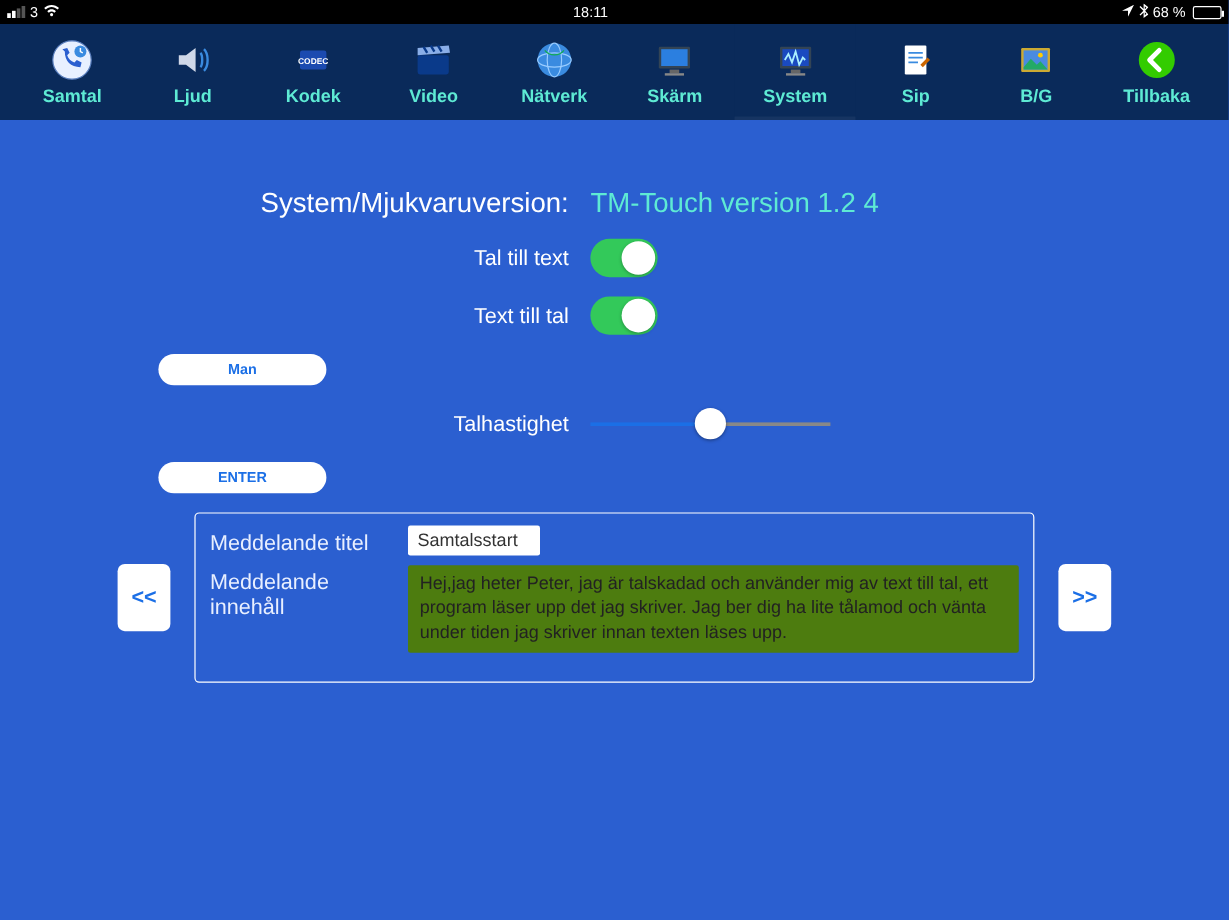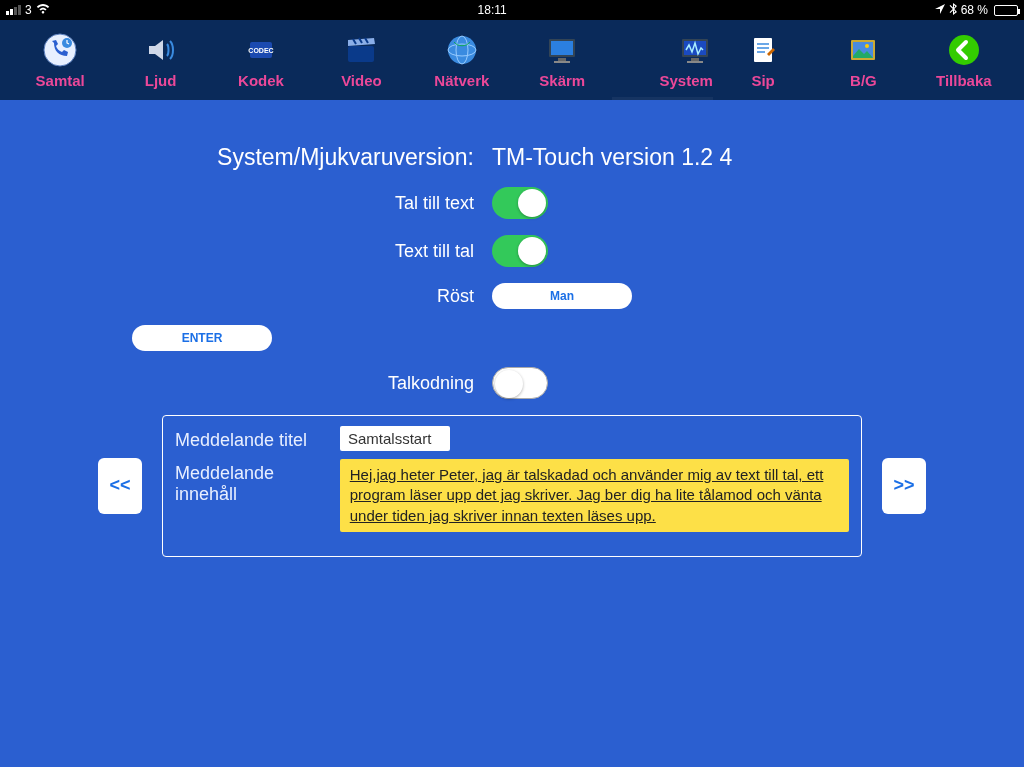--- a/index.html
+++ b/index.html
@@ -48,44 +48,44 @@
       display: flex;
       flex-direction: column;
       align-items: center;
       justify-content: center;
       height: 100%;
       cursor: pointer;
       font-size: 15px;
       font-weight: 600;
       gap: 4px;
     }
-    .nav-item.active { background: #0a2a5a; box-shadow: inset 0 -3px 0 rgba(255,255,255,0.05); align-items: flex-end;}
+    .nav-item.active { background: #0a2a5a; box-shadow: inset 0 -3px 0 rgba(255,255,255,0.05);}
     .nav-icon { width:36px; height:36px; display:flex; align-items:center; justify-content:center; }
-    .nav-label { color:#ec4899; }
+    .nav-label { color:#5eead4; }
     
     .content { padding: 40px 0 0 0; }
     .settings {
       width: 760px;
-      margin: 4px auto;
+      margin: 16px auto;
     }
     .row {
       display: flex;
       align-items: center;
       margin-bottom: 16px;
     }
     .row-label {
       width: 360px;
       text-align: right;
       padding-right: 18px;
       font-size: 18px;
       font-weight: 400;
     }
     .row-label.big { font-size: 23px; }
     .row-value { display:flex; align-items:center; min-width: 300px;}
-    .version-value { font-size: 23px; color:#ffffff; }
+    .version-value { font-size: 23px; color:#5eead4; }
     .toggle {
       width: 56px; height: 32px; border-radius: 16px;
       background: #33c95a; position: relative; cursor: pointer;
     }
     .toggle.off { background: #fff; border:1px solid #aaa; }
     .toggle .knob {
       position:absolute; top:2px; width:28px; height:28px; border-radius:50%;
       background:#fff; box-shadow: 0 1px 3px rgba(0,0,0,0.3);
       right:2px;
     }
@@ -114,22 +114,22 @@
       border:1px solid #fff; border-radius:4px;
       width: 700px; padding: 10px 12px 16px 12px;
     }
     .msg-row { display:flex; align-items:flex-start; margin-bottom:8px; }
     .msg-label { width: 165px; font-size:18px; color:#e8efff; padding-top:4px;}
     .msg-title-input {
       background:#fff; color:#333; padding:4px 8px; font-size:15px;
       border-radius:2px; min-width:110px;
     }
     .msg-content {
-      background:#fde047; color:#222; padding:6px 10px; font-size:15px;
-      border-radius:2px; width:510px; line-height:1.35;text-decoration:underline;
+      background:#4d7c0f; color:#222; padding:6px 10px; font-size:15px;
+      border-radius:2px; width:510px; line-height:1.35;
     }
     .nav-arrow {
       width:44px; height:56px; background:#fff; color:#1b6fe6;
       border-radius:6px; display:flex; align-items:center; justify-content:center;
       font-weight:700; font-size:18px; cursor:pointer;
     }
   </style>
 </head>
 <body>
 
@@ -291,41 +291,42 @@
     <div class="row">
       <div class="row-label">Text till tal</div>
       <div class="row-value">
         <div class="toggle">
             <div class="knob"></div>
           </div>
       </div>
     </div>
 
     <div class="row">
-      <div class="row-label">Röst</div>
       <div class="row-value">
         <div class="pill-btn">Man</div>
       </div>
     </div>
 
+    <div class="row">
+      <div class="row-label">Talhastighet</div>
+      <div class="row-value">
+        <div class="slider">
+          <div class="slider-track-left"></div>
+          <div class="slider-track-right"></div>
+          <div class="slider-knob"></div>
+        </div>
+      </div>
+    </div>
 
     <div class="row">
       <div class="row-value">
         <div class="pill-btn">ENTER</div>
       </div>
     </div>
 
-    <div class="row">
-      <div class="row-label">Talkodning</div>
-      <div class="row-value">
-        <div class="toggle off">
-            <div class="knob"></div>
-          </div>
-      </div>
-    </div>
   </div>
 
   <div class="msg-area">
     <div class="nav-arrow">&lt;&lt;</div>
     <div class="msg-box">
       <div class="msg-row">
         <div class="msg-label">Meddelande titel</div>
         <div class="msg-title-input">Samtalsstart</div>
       </div>
       <div class="msg-row">

